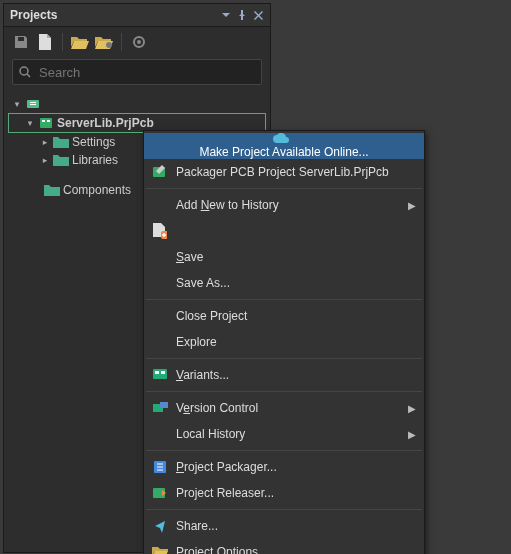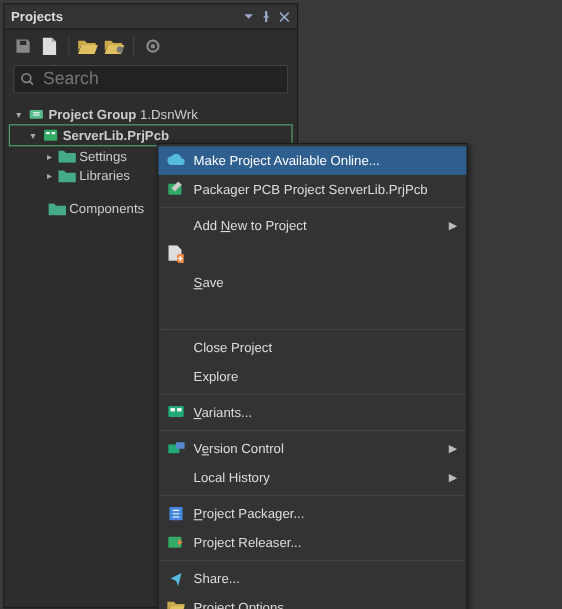--- a/index.html
+++ b/index.html
@@ -77,21 +77,21 @@
     align-items: center;
     padding: 0 6px;
     gap: 6px;
   }
   .searchbox input {
     flex: 1;
     background: transparent;
     border: none;
     outline: none;
     color: #ccc;
-    font-size: 16px;
+    font-size: 13px;
   }
   .tree {
     flex: 1;
     padding: 4px 4px;
   }
   .tree-row {
     display: flex;
     align-items: center;
     height: 18px;
     gap: 3px;
@@ -140,20 +140,21 @@
     display: flex;
     align-items: center;
     height: 26px;
     padding: 0 6px;
     color: #ddd;
     cursor: pointer;
   }
   .menu-item.highlight {
     background: #2f5f8f;
     color: #fff;
+    flex-direction: column;
   }
   .menu-icon {
     width: 20px;
     height: 18px;
     display: inline-flex;
     align-items: center;
     justify-content: center;
     margin-right: 6px;
   }
   .menu-label { flex: 1; }
@@ -242,21 +243,20 @@
 
     <div class="tree-row indent-1">
       <span class="twisty">▾</span>
       <span class="node-icon">
         <svg width="16" height="14" viewBox="0 0 16 14">
             <rect x="2" y="3" width="12" height="8" fill="#5b8" rx="1"></rect>
             <rect x="5" y="5" width="6" height="1" fill="#fff"></rect>
             <rect x="5" y="7" width="6" height="1" fill="#fff"></rect>
           </svg>
       </span>
-      <span class="tree-label"><b>Project Group </b><span>1.DsnWrk</span></span>
     </div>
 
     <div class="tree-row indent-2 selected-row">
       <span class="twisty">▾</span>
       <span class="node-icon">
         <svg width="16" height="14" viewBox="0 0 16 14">
             <rect x="2" y="2" width="12" height="10" fill="#3a6" rx="1"></rect>
             <rect x="4" y="4" width="3" height="2" fill="#fff"></rect>
             <rect x="9" y="4" width="3" height="2" fill="#fff"></rect>
           </svg>
@@ -314,41 +314,42 @@
           <path d="M10 0l3 3-6 6-3-3 6-6z" fill="#ccc"></path>
         </svg>
     </span>
     <span class="menu-label"><span>Packager PCB Project </span><span>ServerLib.PrjPcb</span></span>
   </div>
 
   <div class="menu-sep"></div>
 
   <div class="menu-item">
     <span class="menu-icon"></span>
-    <span class="menu-label"><span>Add </span><span class="mn">N</span><span>ew to Project</span></span>
+    <span class="menu-label"><span>Add </span><span class="mn">N</span><span>ew to History</span></span>
     <span class="menu-arrow">▶</span>
   </div>
 
   <div class="menu-item">
     <span class="menu-icon">
       <svg width="14" height="16" viewBox="0 0 14 16">
           <path d="M0 0h8l4 4v10H0z" fill="#ddd"></path>
           <rect x="8" y="8" width="8" height="8" fill="#e84" rx="2"></rect>
           <path d="M11 10v4M9 12h4" stroke="#fff" stroke-width="1.5"></path>
         </svg>
     </span>
   </div>
 
   <div class="menu-item">
     <span class="menu-icon"></span>
     <span class="menu-label"><span class="mn">S</span><span>ave</span></span>
   </div>
 
   <div class="menu-item">
     <span class="menu-icon"></span>
+    <span class="menu-label">Save As...</span>
   </div>
 
   <div class="menu-sep"></div>
 
   <div class="menu-item">
     <span class="menu-icon"></span>
     <span class="menu-label">Close Project</span>
   </div>
 
   <div class="menu-item">

